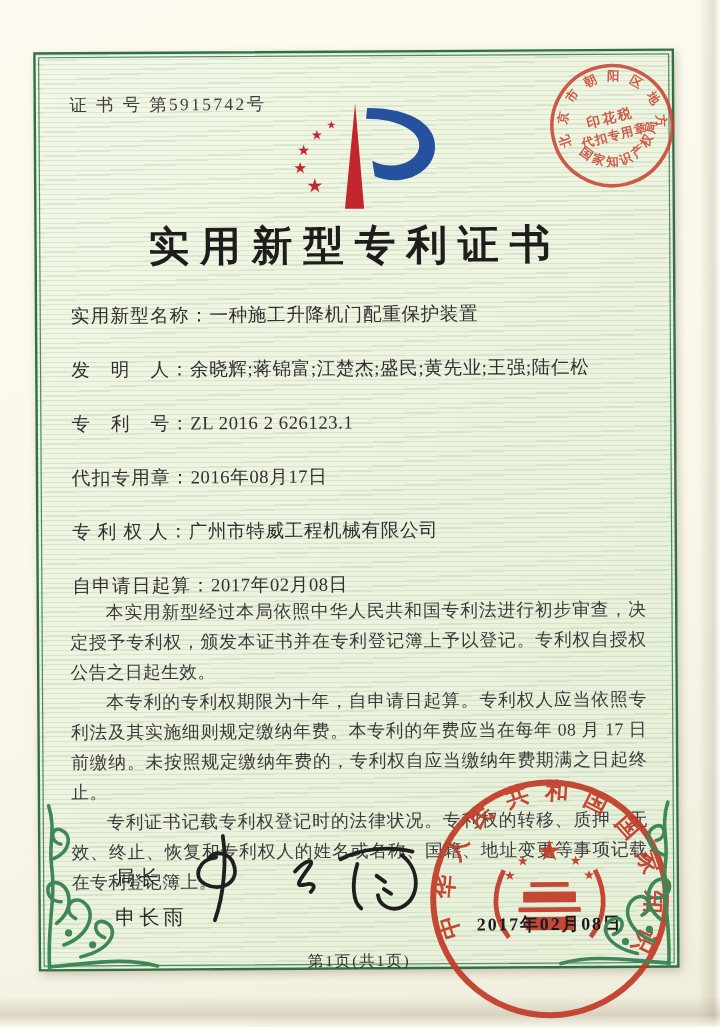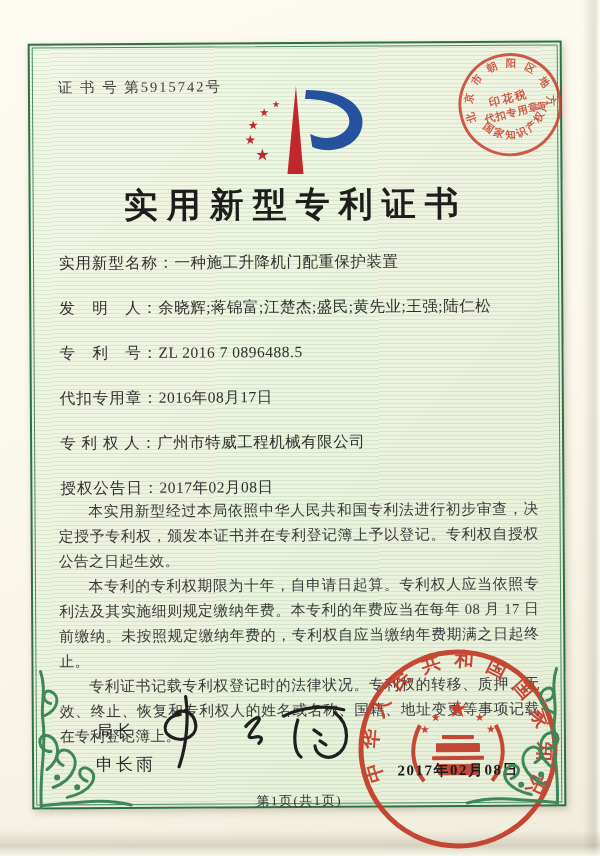--- a/index.html
+++ b/index.html
@@ -86,30 +86,30 @@
   <div class="title">实用新型专利证书</div>
 
   <div class="fields">
     <div class="field-row">
       <span class="field-label">实用新型名称：</span><span class="field-value">一种施工升降机门配重保护装置</span>
     </div>
     <div class="field-row">
       <span class="field-label">发　明　人：</span><span class="field-value">余晓辉;蒋锦富;江楚杰;盛民;黄先业;王强;陆仁松</span>
     </div>
     <div class="field-row">
-      <span class="field-label">专　利　号：</span><span class="field-value">ZL 2016 7 0896488.5</span>
+      <span class="field-label">专　利　号：</span><span class="field-value">ZL 2016 2 626123.1</span>
     </div>
     <div class="field-row">
       <span class="field-label">代扣专用章：</span><span class="field-value">2016年08月17日</span>
     </div>
     <div class="field-row">
       <span class="field-label">专 利 权 人：</span><span class="field-value">广州市特威工程机械有限公司</span>
     </div>
     <div class="field-row">
-      <span class="field-label">授权公告日：</span><span class="field-value">2017年02月08日</span>
+      <span class="field-label">自申请日起算：</span><span class="field-value">2017年02月08日</span>
     </div>
   </div>
 
   <div class="paragraphs">
     <p>本实用新型经过本局依照中华人民共和国专利法进行初步审查，决定授予专利权，颁发本证书并在专利登记簿上予以登记。专利权自授权公告之日起生效。</p>
     <p>本专利的专利权期限为十年，自申请日起算。专利权人应当依照专利法及其实施细则规定缴纳年费。本专利的年费应当在每年 08 月 17 日前缴纳。未按照规定缴纳年费的，专利权自应当缴纳年费期满之日起终止。</p>
     <p>专利证书记载专利权登记时的法律状况。专利权的转移、质押、无效、终止、恢复和专利权人的姓名或名称、国籍、地址变更等事项记载在专利登记簿上。</p>
   </div>
 
   <div class="signer">

